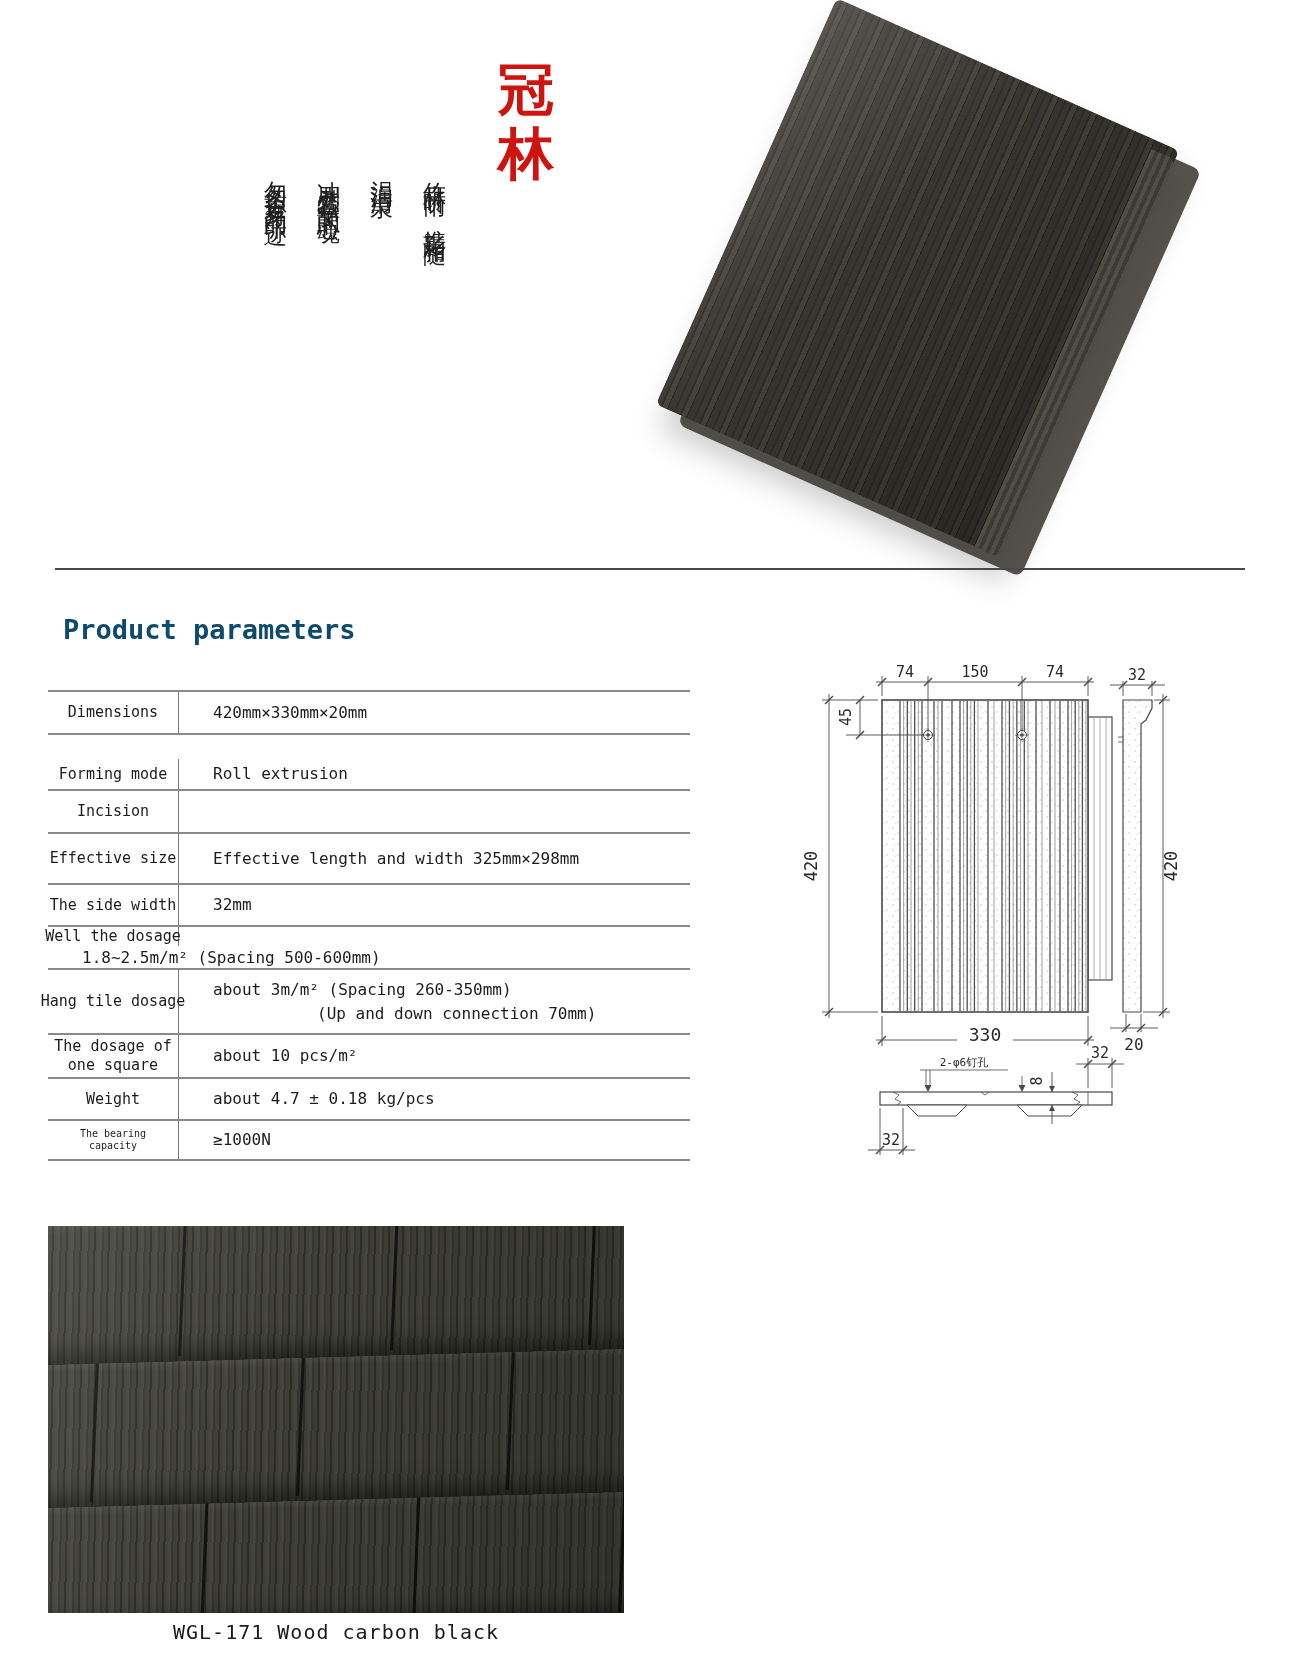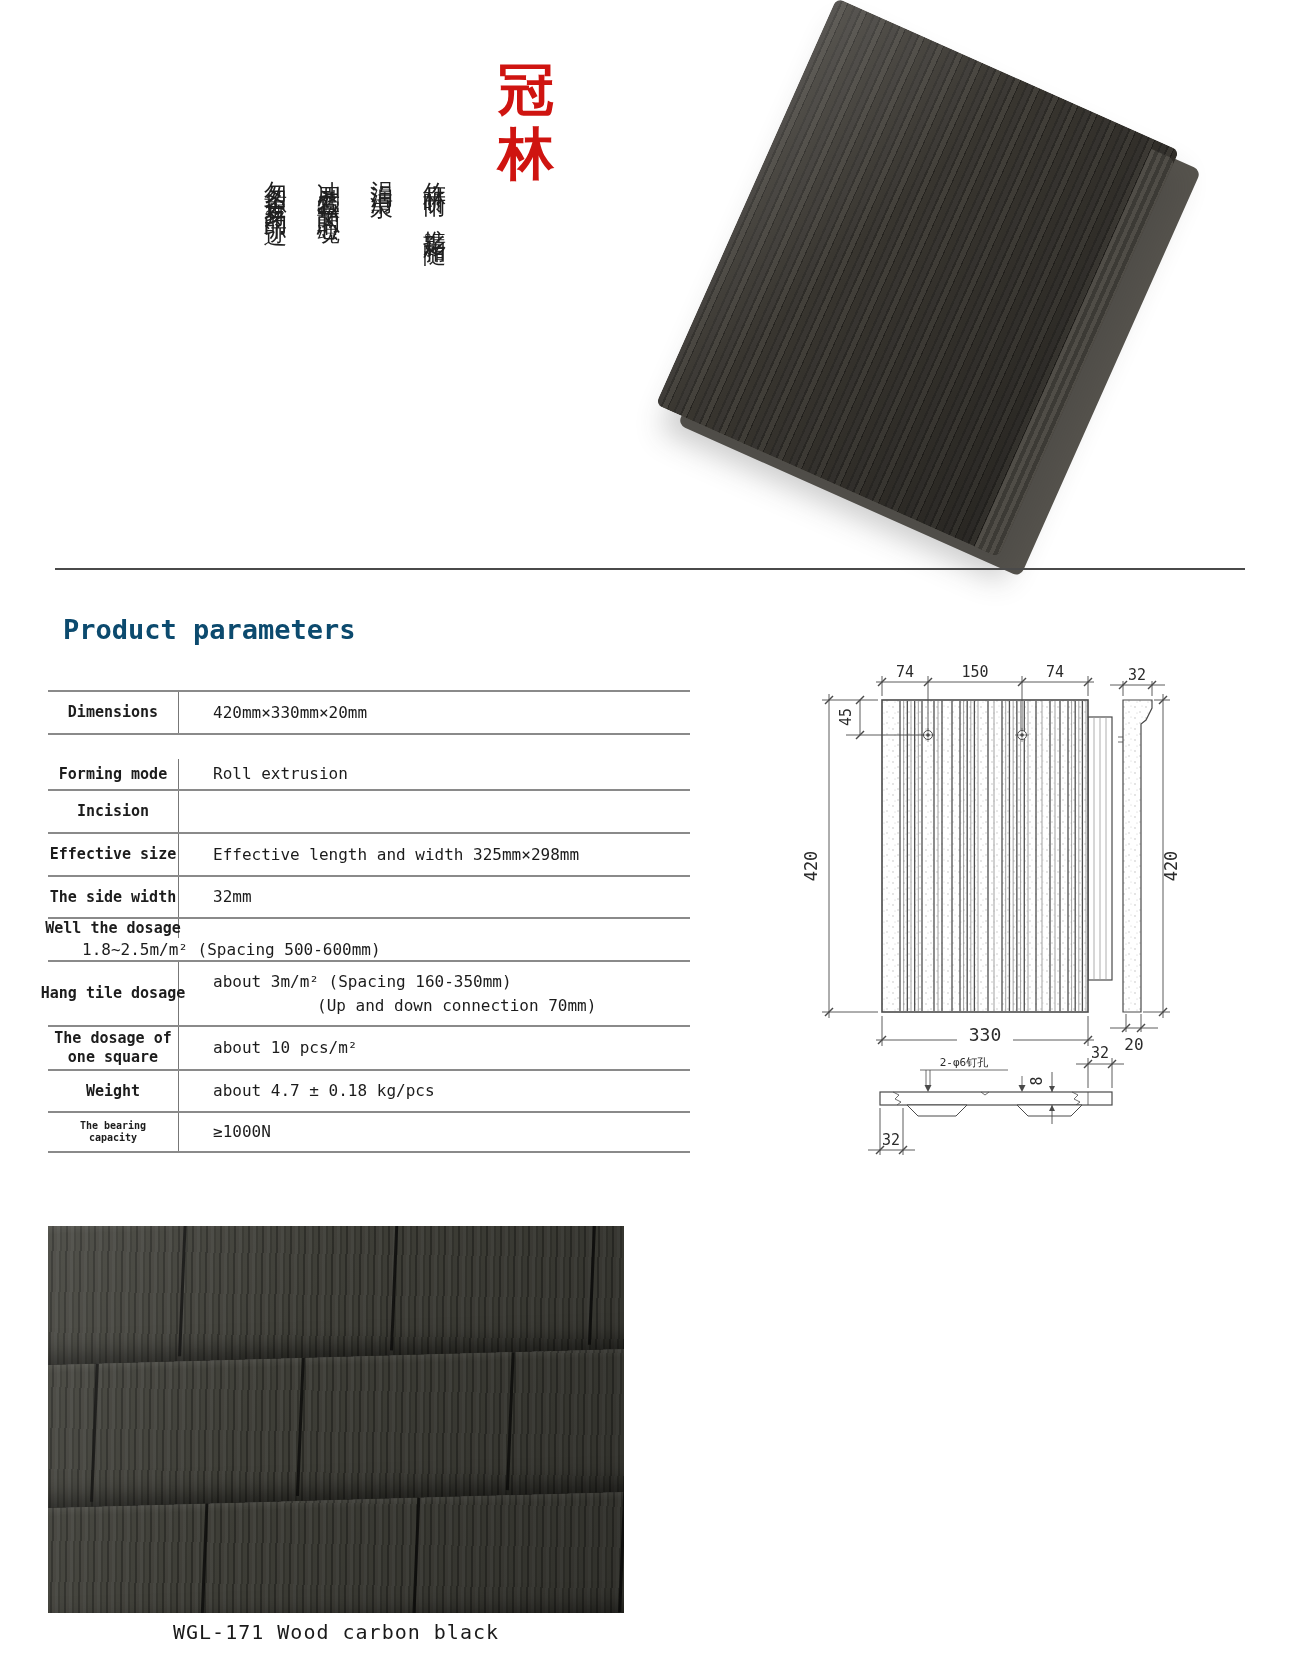--- a/index.html
+++ b/index.html
@@ -34,21 +34,21 @@
   
   .divider{position:absolute;left:55px;top:568px;width:1190px;height:2px;background:#4a4a4a;}
   .section-title{position:absolute;left:63px;top:592px;font-size:27px;font-weight:700;
                  color:#0c4a6e;letter-spacing:0px;white-space:nowrap;}
 
   
   .spec-table{position:absolute;left:48px;top:690px;width:642px;border-top:2px solid #8a8a8a;}
   .t-row{display:flex;border-bottom:2px solid #8a8a8a;box-sizing:border-box;}
   .t-label{width:130px;flex:none;display:flex;flex-direction:column;justify-content:center;
            align-items:center;border-right:1.5px solid #777;
-           font-size:15px;font-weight:700;line-height:1.25;white-space:nowrap;}
+           font-size:15px;font-weight:400;line-height:1.25;white-space:nowrap;}
   .t-row.small-label .t-label{font-size:10px;}
   .t-value{flex:1;display:flex;flex-direction:column;justify-content:center;
            padding-left:34px;font-size:16px;line-height:1.5;}
   .t-value .line2{padding-left:104px;}
 
   
   .tech-drawing{position:absolute;left:760px;top:615px;width:445px;height:555px;}
   .tech-drawing text{font-family:"DejaVu Sans Mono",monospace;fill:#2b2b2b;}
 
   
@@ -107,21 +107,21 @@
         </div>
         <div class="t-value">
           <span>Roll extrusion</span>
         </div>
       </div>
       <div class="t-row" style="height: 43px;">
         <div class="t-label">
           <span>Incision</span>
         </div>
       </div>
-      <div class="t-row" style="height: 43px;">
+      <div class="t-row" style="height: 51px;">
         <div class="t-label">
           <span>Effective size</span>
         </div>
         <div class="t-value">
           <span>Effective length and width 325mm×298mm</span>
         </div>
       </div>
       <div class="t-row" style="height: 42px;">
         <div class="t-label">
           <span>The side width</span>
@@ -136,21 +136,21 @@
         </div>
         <div class="t-value">
           <span>1.8~2.5m/m² (Spacing 500-600mm)</span>
         </div>
       </div>
       <div class="t-row" style="height: 65px;">
         <div class="t-label">
           <span>Hang tile dosage</span>
         </div>
         <div class="t-value">
-          <span>about 3m/m² (Spacing 160-350mm)</span>
+          <span>about 3m/m² (Spacing 260-350mm)</span>
           <span class="line2">(Up and down connection 70mm)</span>
         </div>
       </div>
       <div class="t-row" style="height: 44px;">
         <div class="t-label">
           <span>The dosage of</span>
           <span>one square</span>
         </div>
         <div class="t-value">
           <span>about 10 pcs/m²</span>

